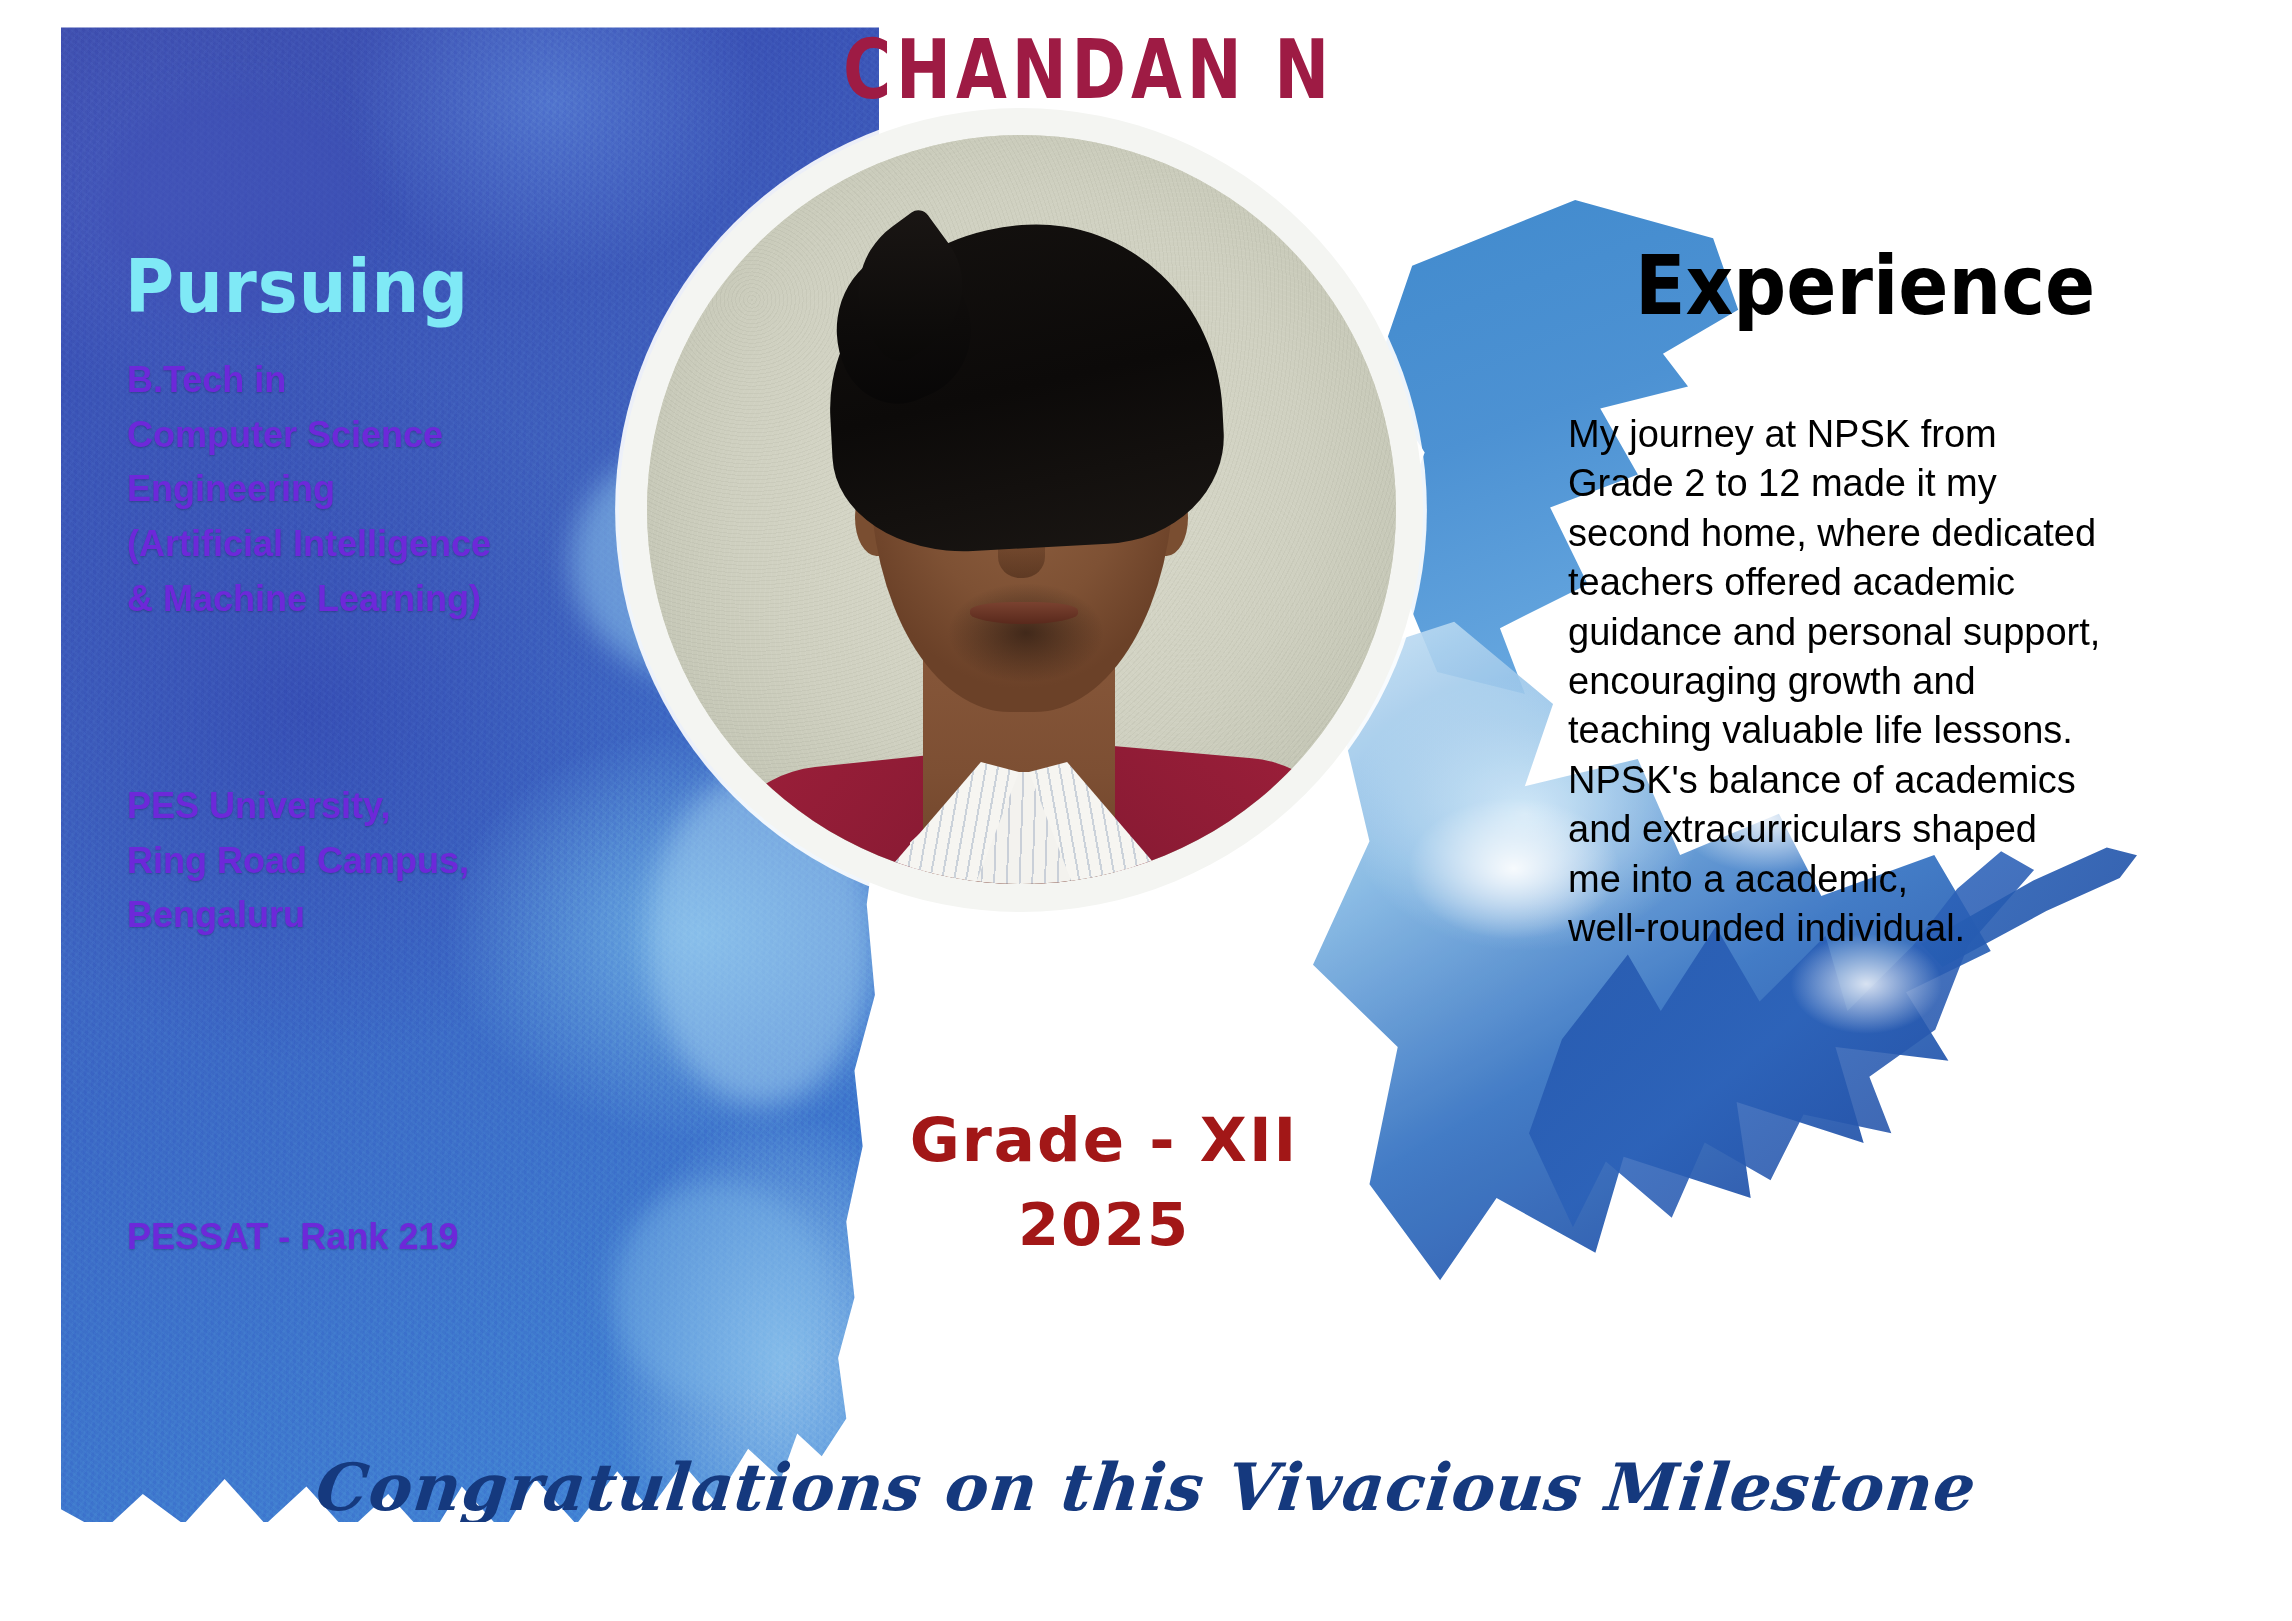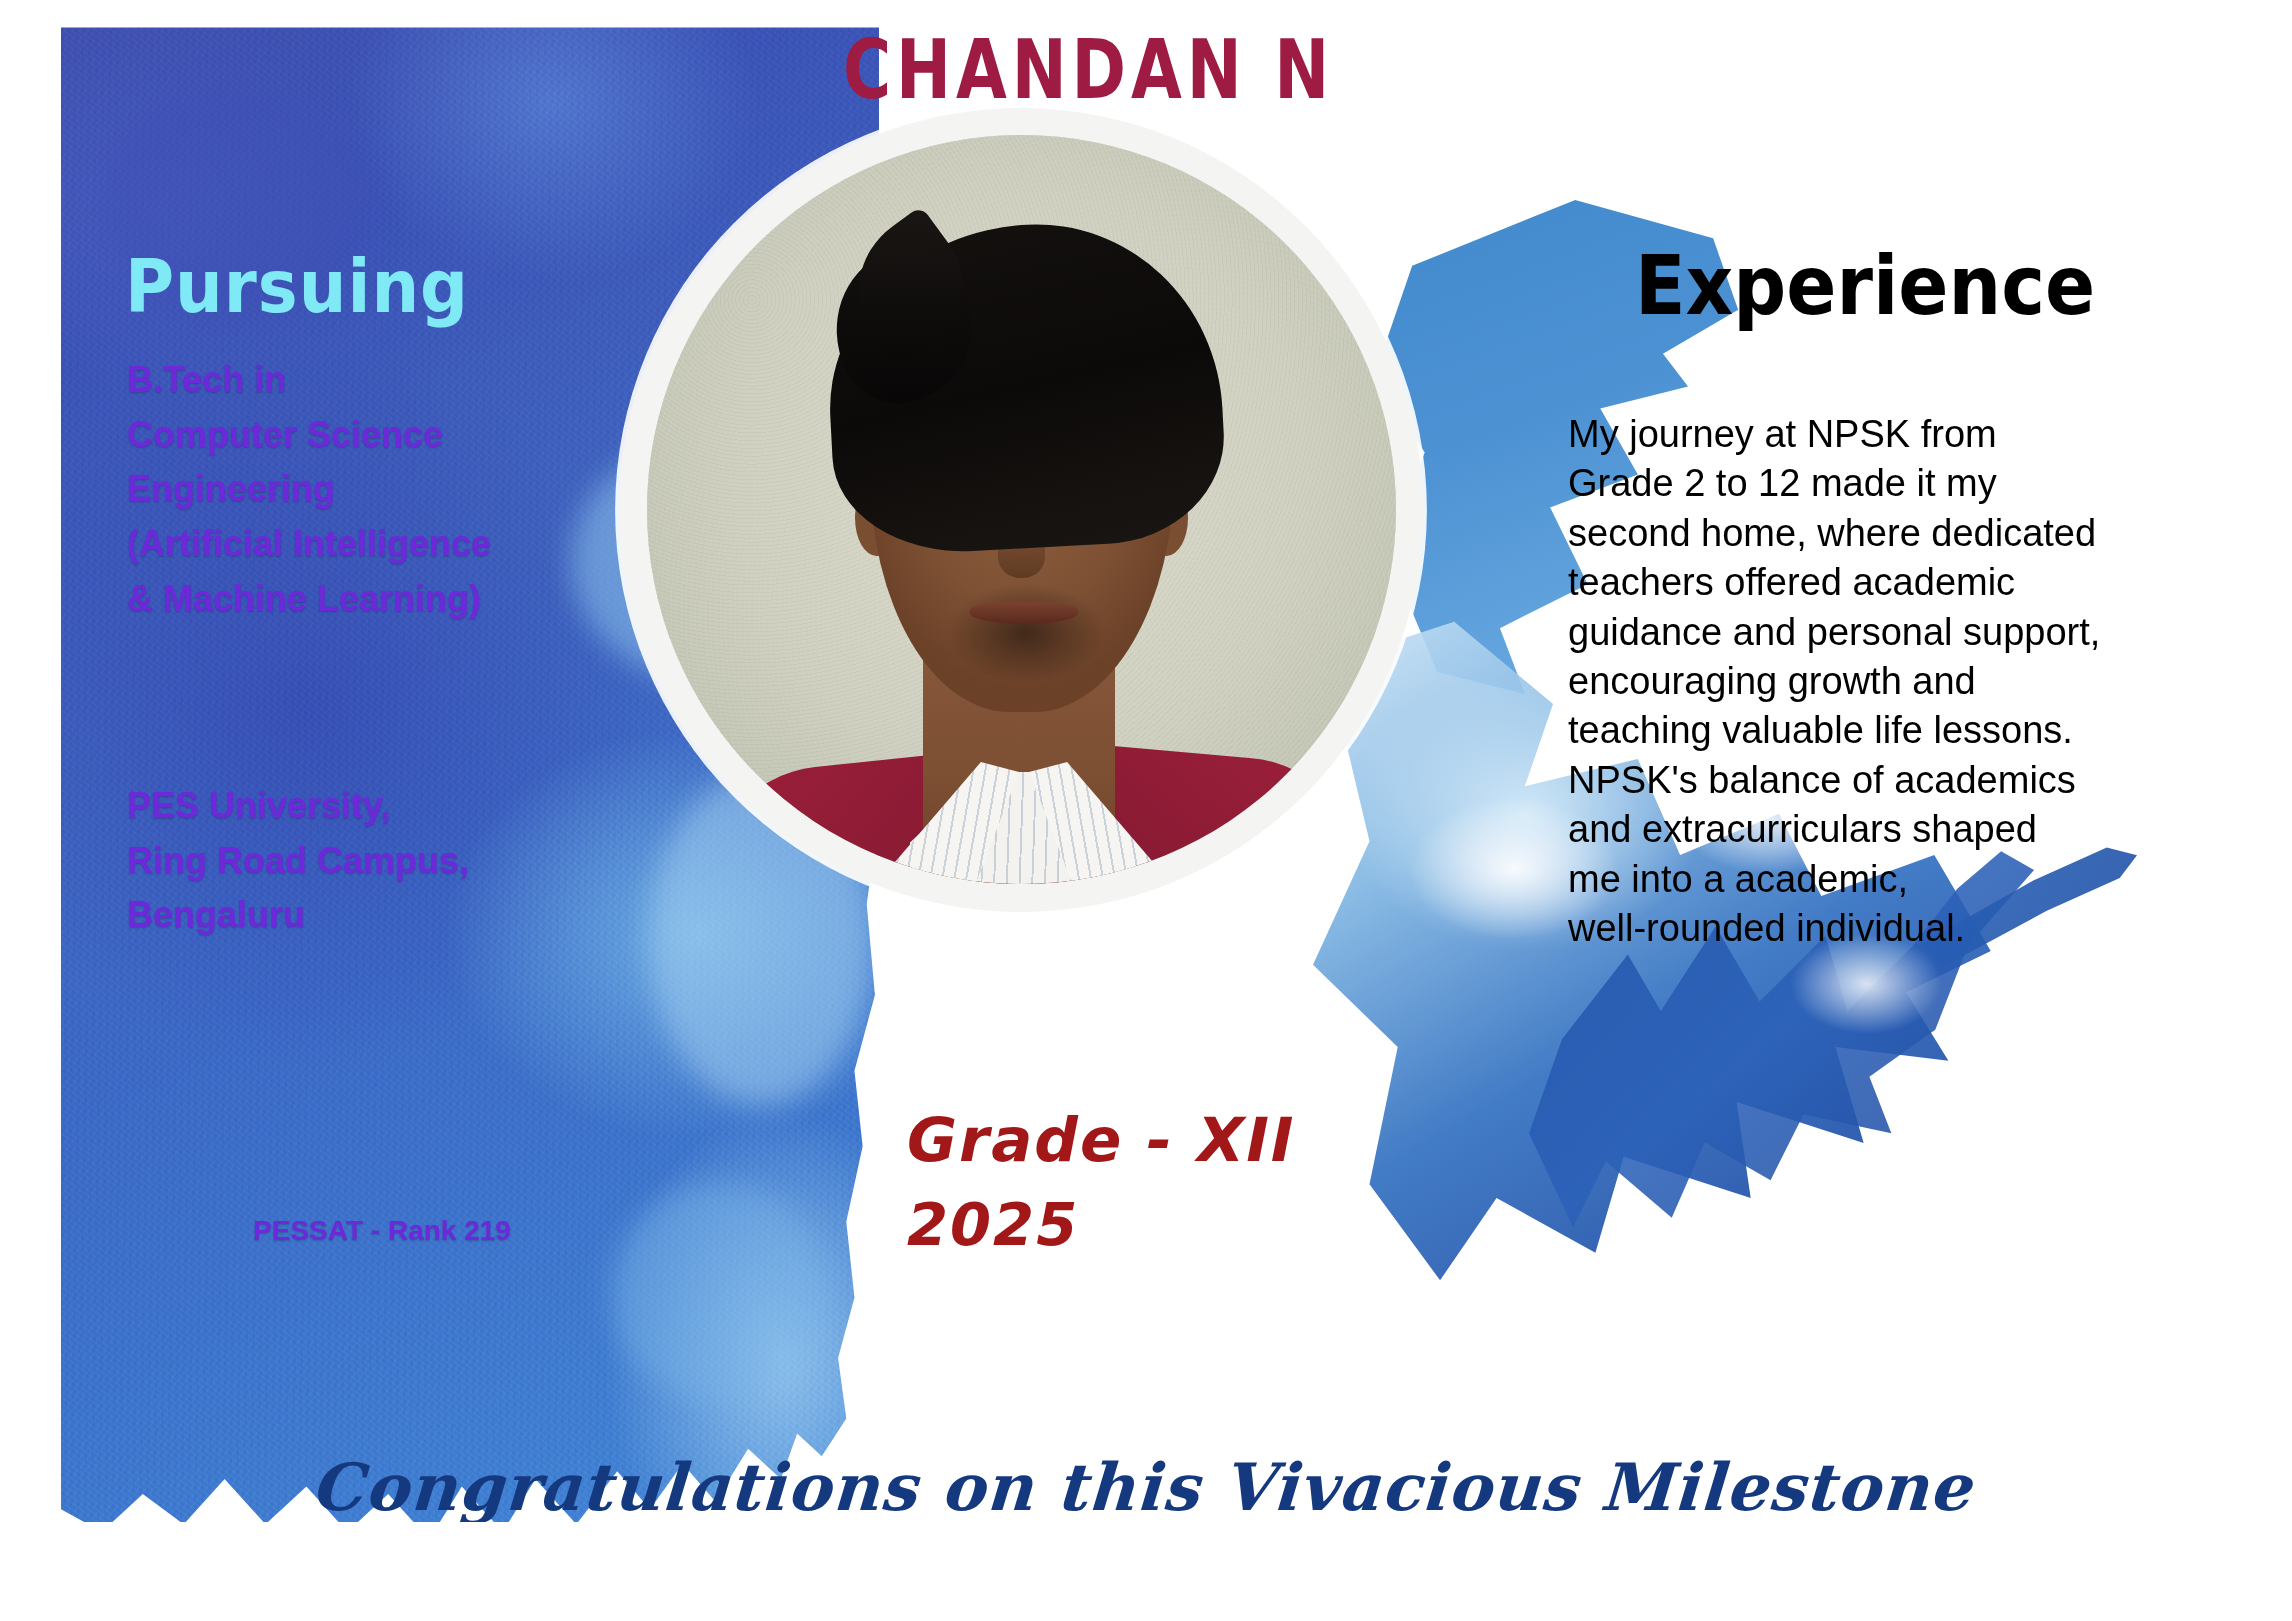--- a/index.html
+++ b/index.html
@@ -213,46 +213,45 @@
     font-family:"DejaVu Sans", sans-serif;
     transform:scaleY(1.08); transform-origin:left top;
   }
   .left-text{
     position:absolute; left:127px; width:510px;
     color:#6d28d9; font-weight:bold; font-size:36px; line-height:1.52;
     text-shadow:0 1px 2px rgba(0,0,0,.22);
   }
   #degree-block{ top:353px; }
   #university-block{ top:779px; }
-  #rank-block{ top:1210px; font-size:28px;text-align:center; }
+  #rank-block{ top:1210px; font-size:36px; }
 
   .exp-title{
     position:absolute; left:1635px; top:238px;
     font-size:74px; font-weight:bold; color:#000000;
     font-family:"DejaVu Sans", sans-serif;
     letter-spacing:0px;
     transform:scaleY(1.1); transform-origin:left top;
   }
   .exp-body{
     position:absolute; left:1568px; top:410px;
     width:659px;
     text-align:left;
     color:#000000;
     font-size:38px; line-height:1.30;
     font-family:"Liberation Sans", sans-serif;
     font-stretch:condensed;
   }
 
   .grade-line{
     position:absolute; left:907px; width:394px;
-    text-align:left;
+    text-align:center;
     color:#a21717; font-weight:bold;
     font-family:"DejaVu Sans", sans-serif;
     letter-spacing:2px;
-    font-style:italic;
   }
   #grade-label{ top:1104px; font-size:61px; }
   #grade-year{ top:1190px; font-size:59px; }
 
   .congrats{
     position:absolute; left:0; top:1449px;
     width:2293px; text-align:center;
     color:#15397e;
     font-size:65px;
     font-family:"DejaVu Serif", serif;

